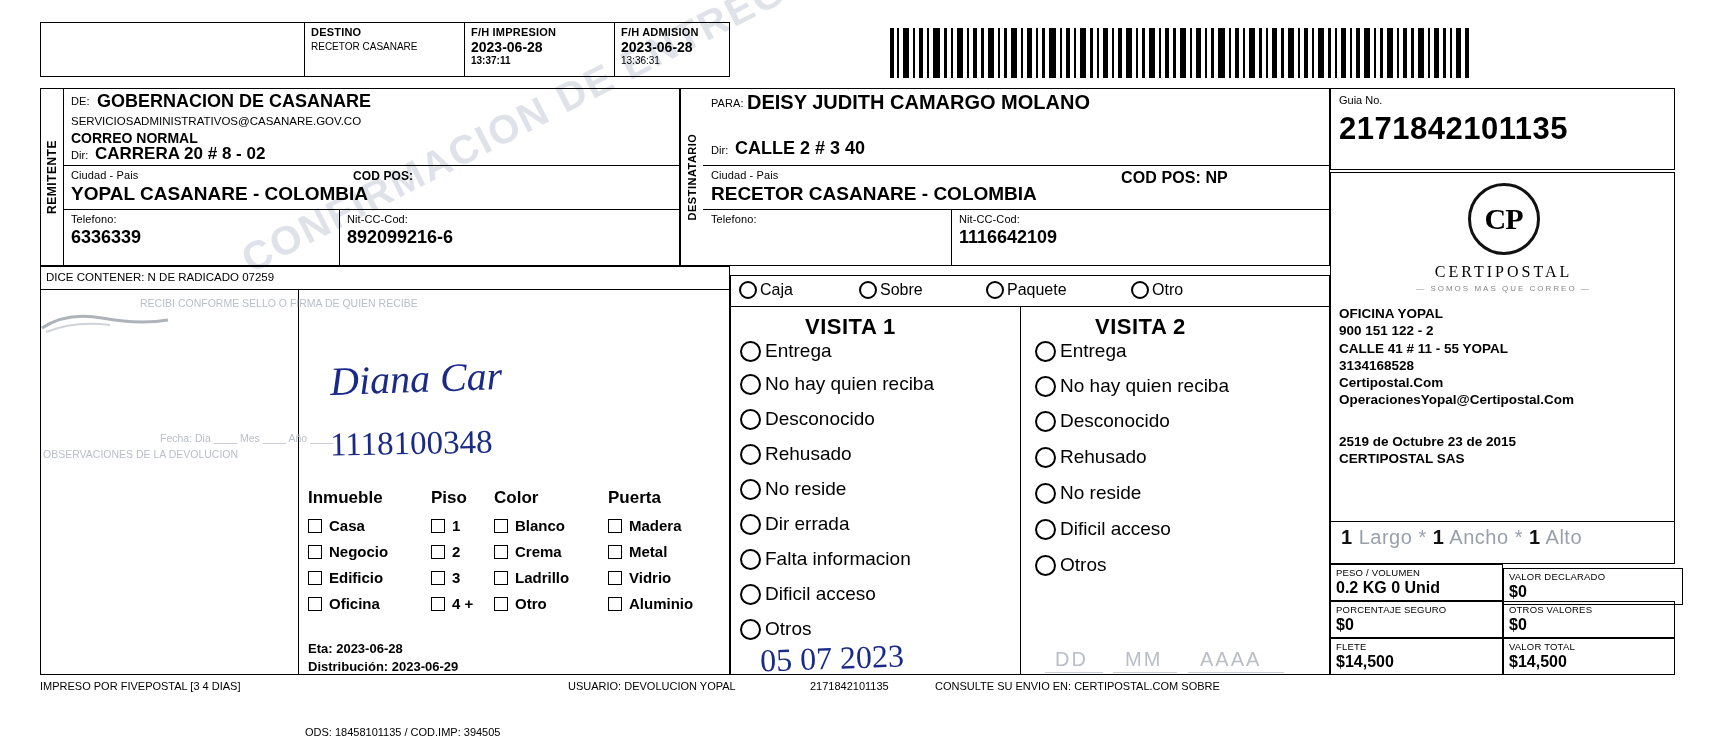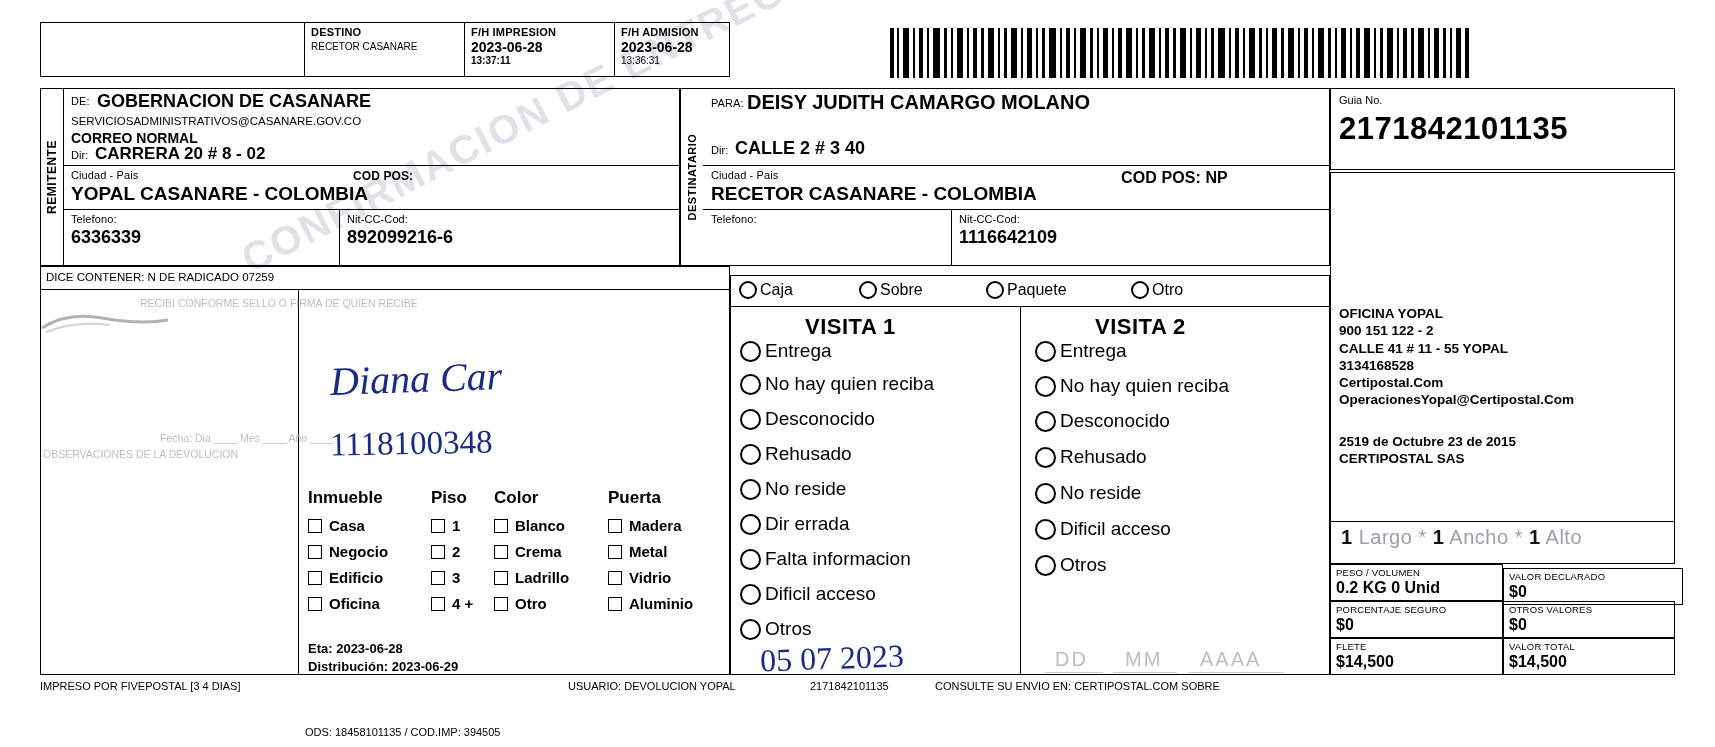--- a/index.html
+++ b/index.html
@@ -303,20 +303,27 @@
   <div id="rot-destinatario">
     <span class="rot-text" style="font-size:11px;">DESTINATARIO</span>
   </div>
 
   <div class="box" id="guia-box">
     <div id="guia-label">Guia No.</div>
     <div id="guia-number">2171842101135</div>
   </div>
 
   <div class="box" id="certipostal-box">
+    <div id="cp-logo-wrap">
+      <div id="cp-circle">
+        <div class="cp-glyph">CP</div>
+      </div>
+      <div id="cp-name">CERTIPOSTAL</div>
+      <div id="cp-tag">— SOMOS MAS QUE CORREO —</div>
+    </div>
     <div id="cp-office">
       <div>OFICINA YOPAL</div>
       <div>900 151 122 - 2</div>
       <div>CALLE 41 # 11 - 55 YOPAL</div>
       <div>3134168528</div>
       <div>Certipostal.Com</div>
       <div>OperacionesYopal@Certipostal.Com</div>
     </div>
     <div id="cp-res">
       <div>2519 de Octubre 23 de 2015</div>

